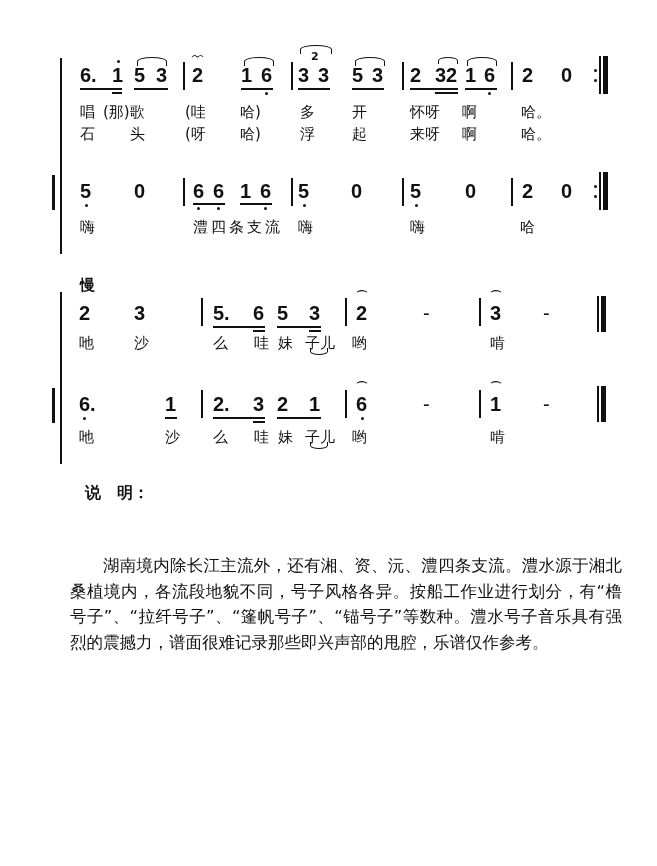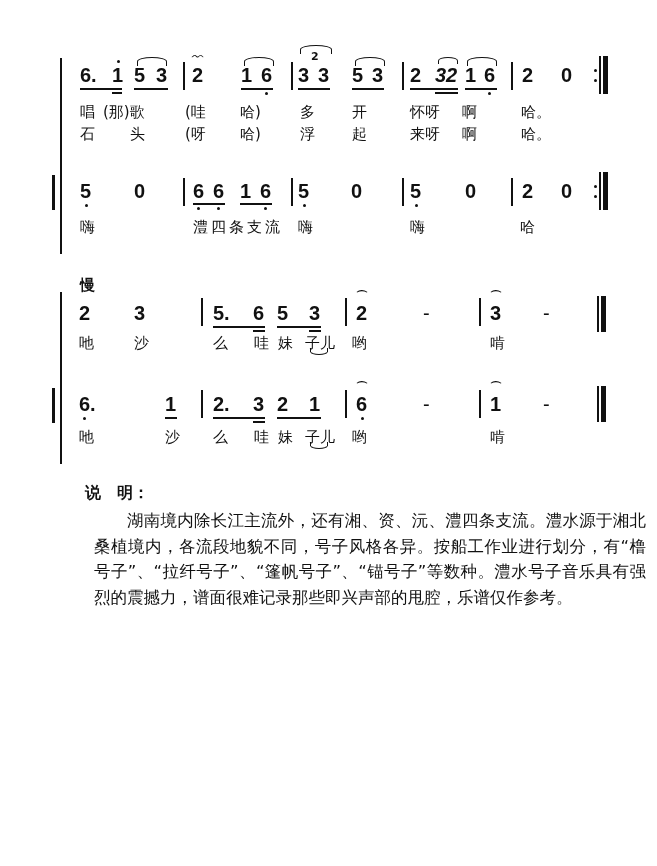--- a/index.html
+++ b/index.html
@@ -8,21 +8,21 @@
   .note{position:absolute;font-family:"Liberation Sans","DejaVu Sans",sans-serif;font-weight:bold;font-size:20px;line-height:22px;}
   .lyr{position:absolute;font-size:15px;line-height:18px;white-space:nowrap;}
   .bar{position:absolute;width:2px;background:#111;}
   .ul{position:absolute;height:1.5px;background:#111;}
   .dot{position:absolute;width:3px;height:3px;border-radius:50%;background:#111;}
   .slur{position:absolute;border:1.5px solid #111;border-bottom:none;border-radius:50% 50% 0 0;}
   .uslur{position:absolute;border:1.5px solid #111;border-top:none;border-radius:0 0 50% 50%;}
   .ferm{position:absolute;font-size:12px;font-weight:bold;}
   .thick{position:absolute;width:5px;background:#111;}
   .bracket{position:absolute;width:5px;border-left:3px solid #111;}
-  .text{position:absolute;left:94px;width:552px;font-size:16.5px;line-height:25.5px;text-align:justify;}
+  .text{position:absolute;left:70px;width:552px;font-size:16.5px;line-height:25.5px;text-align:justify;margin-top:45px;}
   .para{text-indent:2em;margin:0;}
 </style>
 </head>
 <body>
 
 <div>
 
   <div class="bar" style="left:60px;top:58px;height:196px;width:1.5px;"></div>
 
   <div>
@@ -51,21 +51,21 @@
     <span class="note" style="left:318px;top:64px;">3</span>
     <div class="slur" style="left:300px;top:45px;width:30px;height:8px;"></div>
     <div class="ul" style="left:298px;top:88px;width:32px;"></div>
     <span class="note" style="left:352px;top:64px;">5</span>
     <span class="note" style="left:372px;top:64px;">3</span>
     <div class="slur" style="left:355px;top:57px;width:28px;height:8px;"></div>
     <div class="ul" style="left:352px;top:88px;width:32px;"></div>
 
     <div class="bar" style="left:402px;top:62px;height:28px;"></div>
     <span class="note" style="left:410px;top:64px;">2</span>
-    <span class="note" style="left:435px;top:64px;font-style:italic;">32</span>
+    <span class="note" style="left:435px;top:64px;">32</span>
     <div class="slur" style="left:438px;top:57px;width:18px;height:6px;"></div>
     <div class="ul" style="left:410px;top:88px;width:48px;"></div>
     <div class="ul" style="left:435px;top:92px;width:23px;"></div>
     <span class="note" style="left:465px;top:64px;">1</span>
     <span class="note" style="left:484px;top:64px;">6</span>
     <div class="slur" style="left:467px;top:57px;width:28px;height:8px;"></div>
     <div class="ul" style="left:465px;top:88px;width:32px;"></div>
     <div class="dot" style="left:488px;top:92px;"></div>
 
     <div class="bar" style="left:511px;top:62px;height:28px;"></div>

